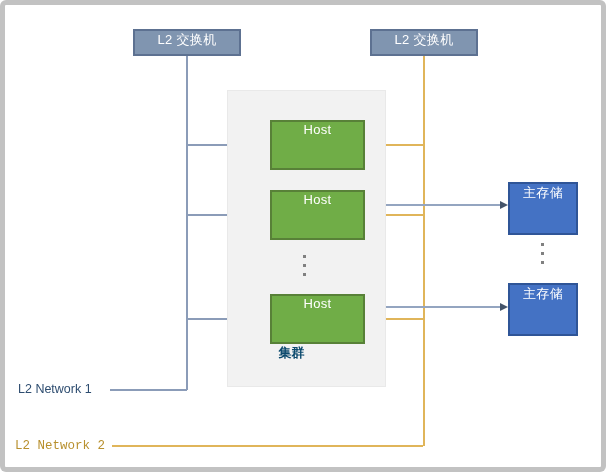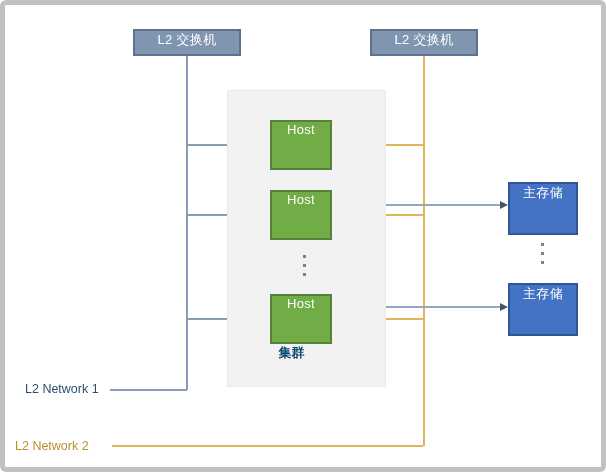--- a/index.html
+++ b/index.html
@@ -6,21 +6,21 @@
   .canvas{
     position:relative;width:606px;height:472px;background:#fff;overflow:hidden;
     border-radius:6px;
     box-shadow:inset 0 0 0 5px var(--page_border,#c2c2c2);
   }
   
   .node{position:absolute;display:flex;align-items:flex-start;justify-content:center;
         box-sizing:border-box;color:#fff;font-size:13px;letter-spacing:.3px;}
   .switch{width:108px;height:27px;background:var(--switch_fill,#8095b0);
           border:2px solid var(--switch_border,#5d7191);}
-  .host{width:62px;height:50px;background:var(--host_fill,#70ad47);
+  .host{width:95px;height:50px;background:var(--host_fill,#70ad47);
         border:2px solid var(--host_border,#588138);}
   .storage{width:70px;height:53px;background:var(--storage_fill,#4472c4);
            border:2px solid var(--storage_border,#2f5597);}
   .cluster{position:absolute;left:227px;top:90px;width:159px;height:297px;
            box-sizing:border-box;background:var(--cluster_fill,#f2f2f2);
            border:1px solid var(--cluster_border,#e9e9e9);}
   .cluster-label{position:absolute;left:227px;top:344px;width:129px;text-align:center;
                  font-size:13px;font-weight:bold;color:#0c4a6e;}
   
   .hline,.vline{position:absolute;}
@@ -95,16 +95,16 @@
   <div class="node storage" style="left:508px;top:283px;">
     <span>主存储</span>
   </div>
 
   <div class="dots" style="left:541px;top:243px;">
     <span class="dot"></span>
     <span class="dot"></span>
     <span class="dot"></span>
   </div>
 
-  <div class="net-label net1-text" style="left:18px;top:382px;margin-left:7px;">L2 Network 1</div>
-  <div class="net-label net2-text" style="left:15px;top:439px;">L2 Network 2</div>
+  <div class="net-label net1-text" style="left:18px;top:382px;">L2 Network 1</div>
+  <div class="net-label net2-text" style="left:15px;top:439px;font-family:Liberation Mono, monospace;">L2 Network 2</div>
 
 </div>
 
 </body></html>

